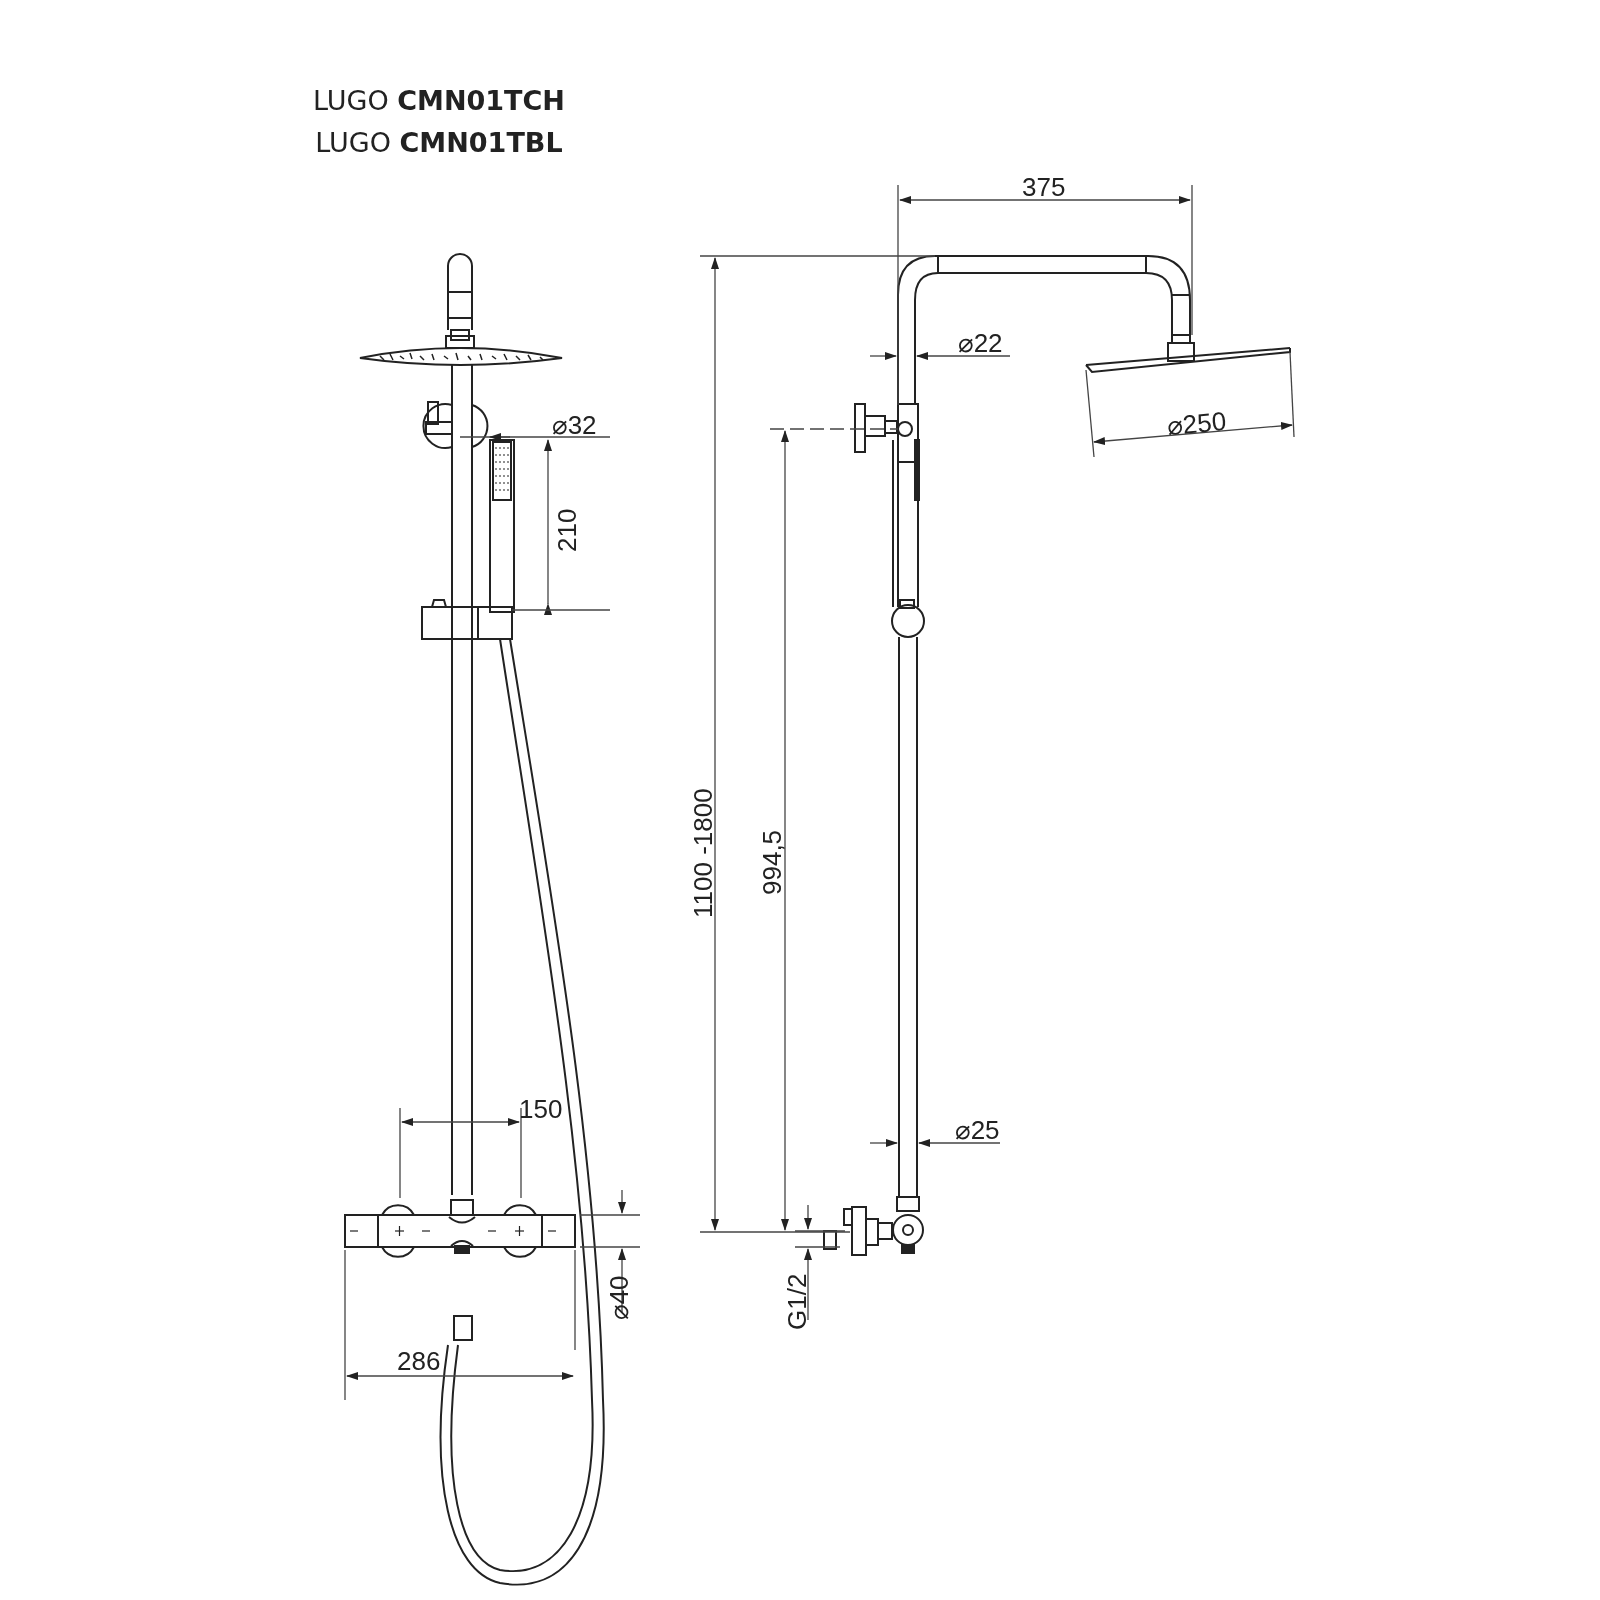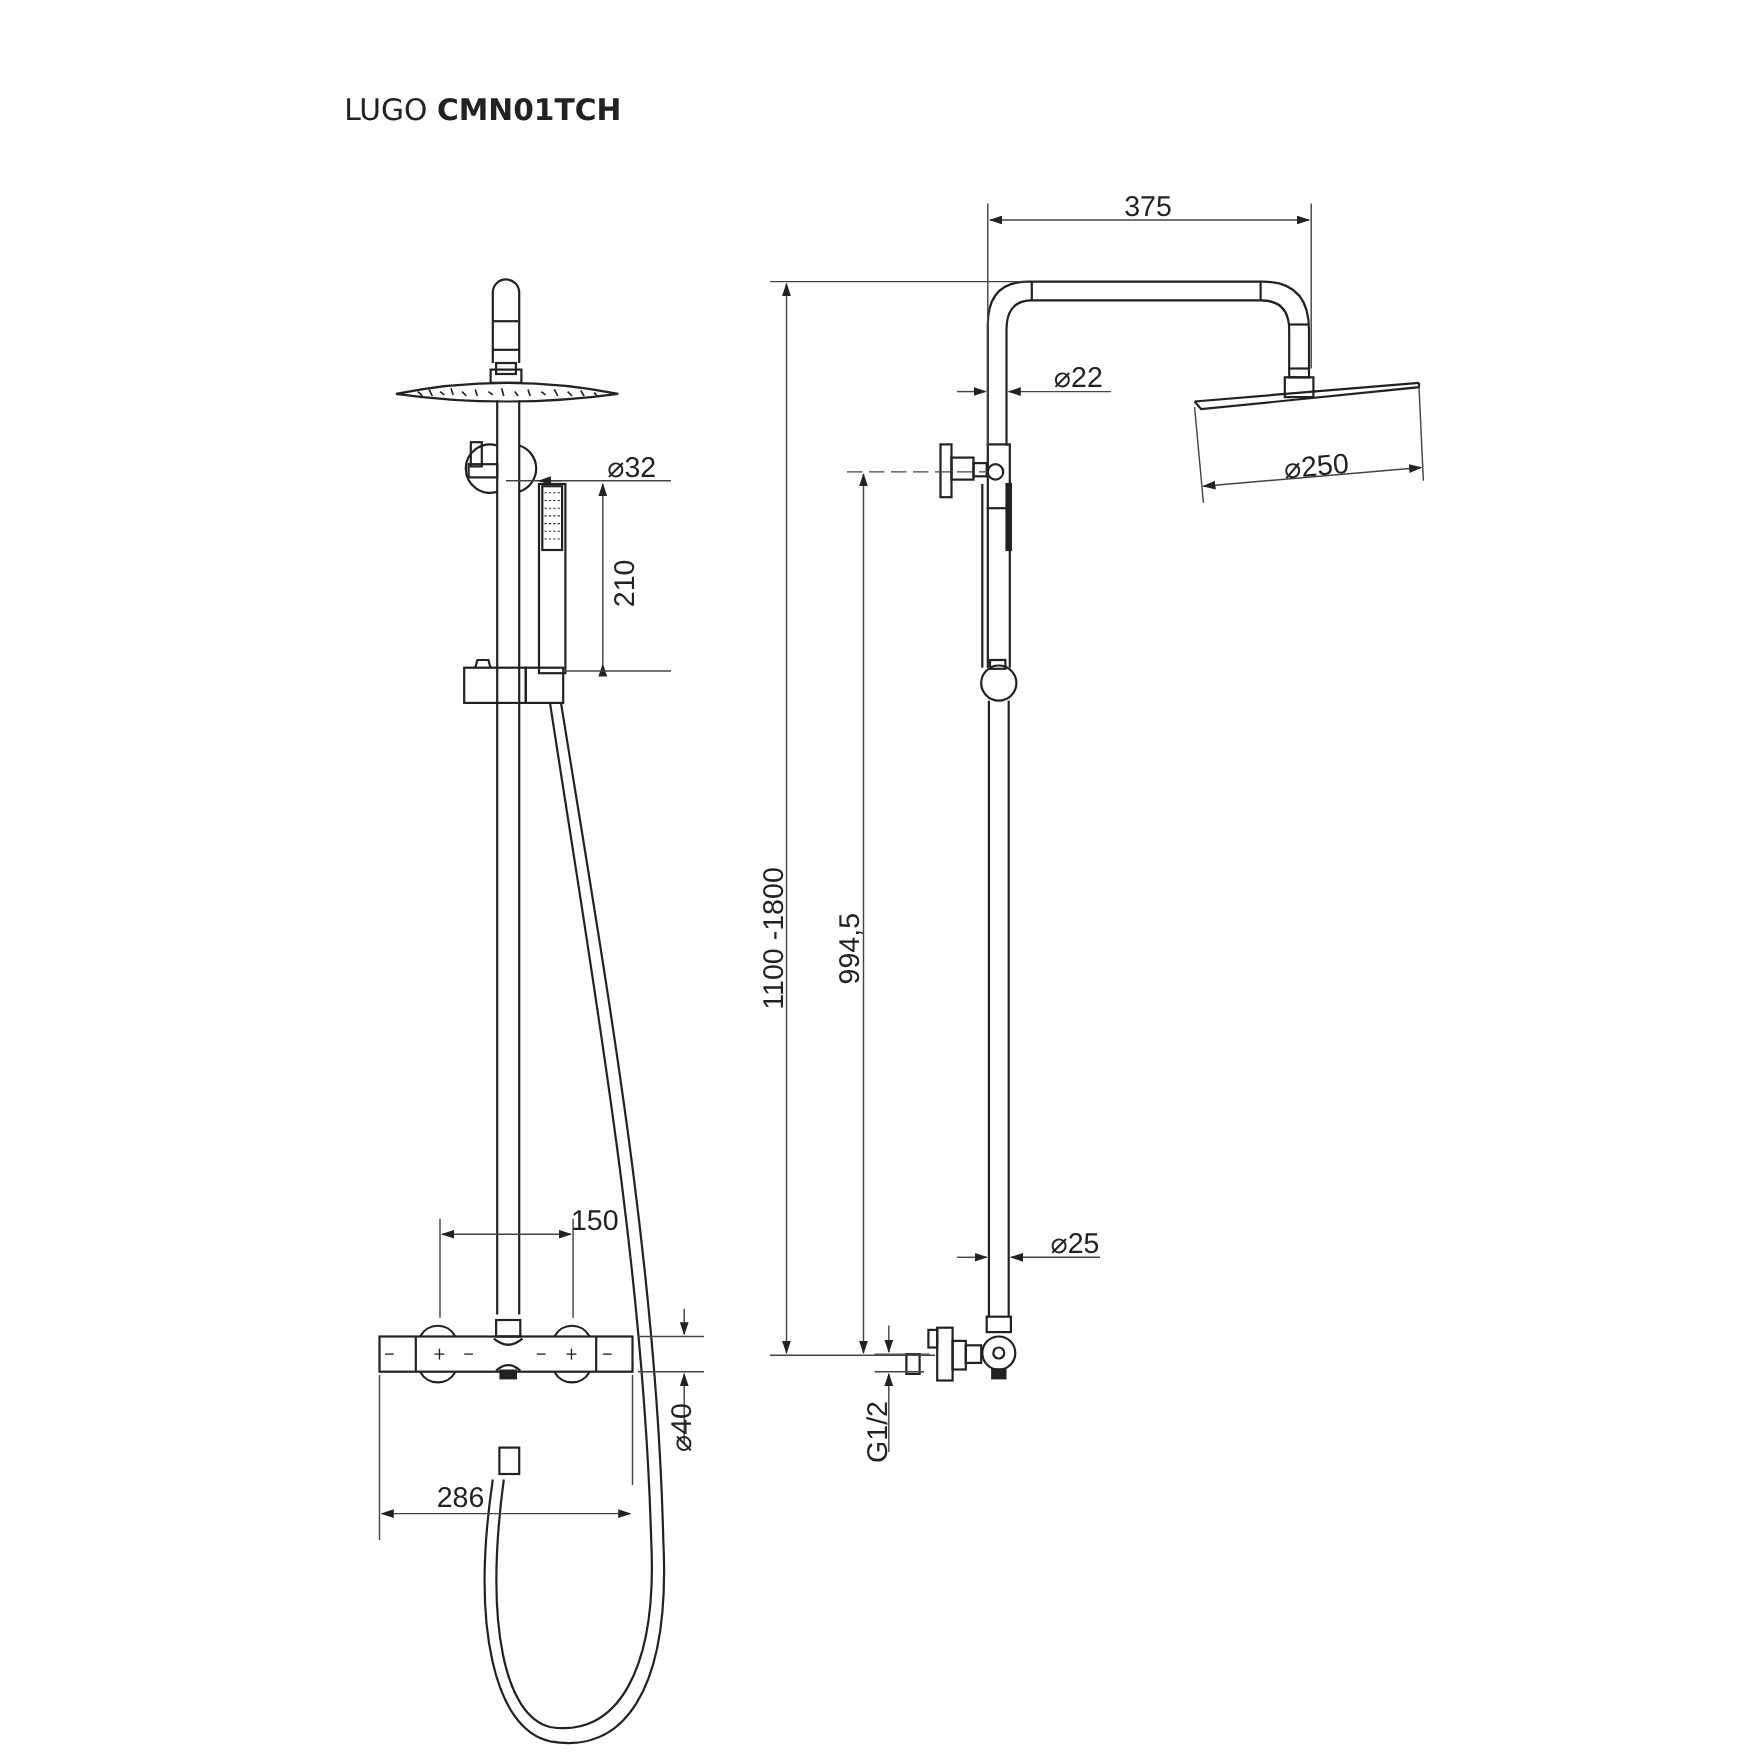--- a/index.html
+++ b/index.html
@@ -8,20 +8,21 @@
   .titles .row{white-space:nowrap;}
   .titles .b{font-weight:bold;}
   svg{position:absolute;left:0;top:0;}
   .dim{font-family:"Liberation Sans",sans-serif;font-size:26px;fill:#222;}
 </style>
 </head>
 <body>
 
 <div class="titles">
   <div class="row"><span>LUGO</span> <span class="b">CMN01TCH</span></div>
+  <div class="row"><span>LUGO</span> <span class="b">CMN01TBL</span></div>
 </div>
 
 <svg width="1600" height="1600" viewBox="0 0 1600 1600">
   <defs>
     <marker id="ar" markerWidth="12" markerHeight="8" refX="11" refY="4" orient="auto" markerUnits="userSpaceOnUse">
       <path d="M0,0 L12,4 L0,8 z" fill="#222"></path>
     </marker>
     <marker id="al" markerWidth="12" markerHeight="8" refX="1" refY="4" orient="auto" markerUnits="userSpaceOnUse">
       <path d="M12,0 L0,4 L12,8 z" fill="#222"></path>
     </marker>

